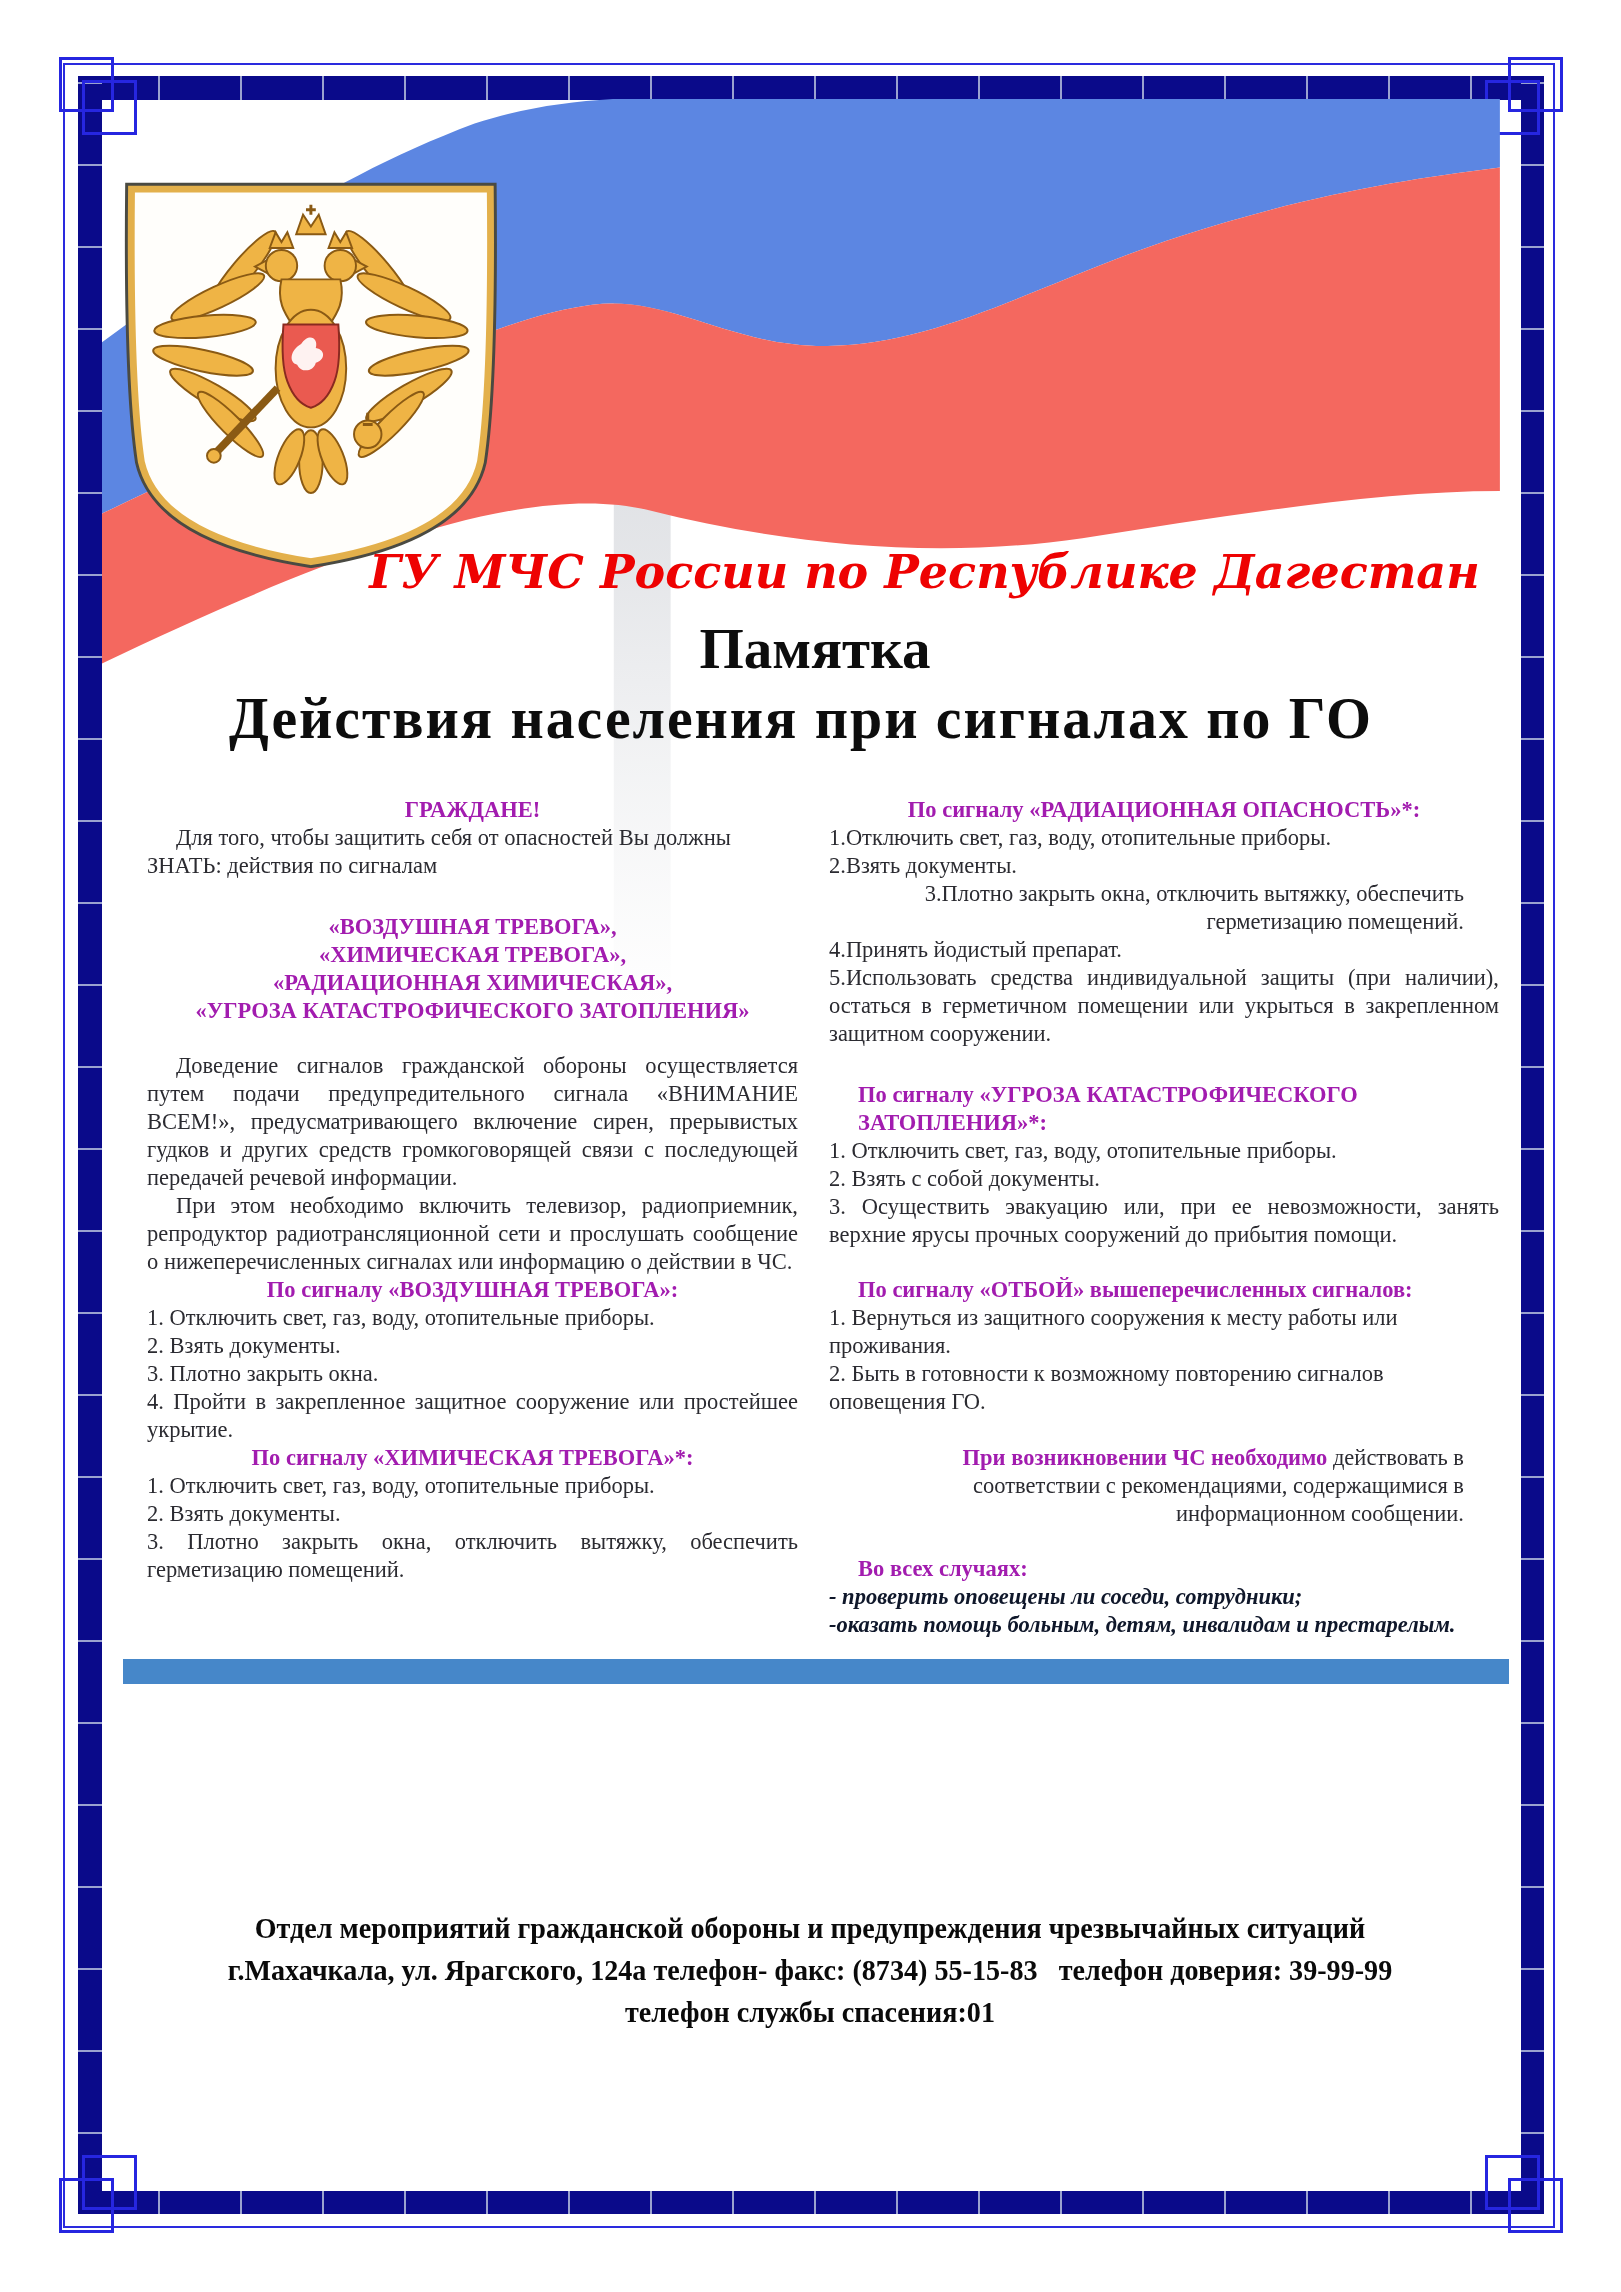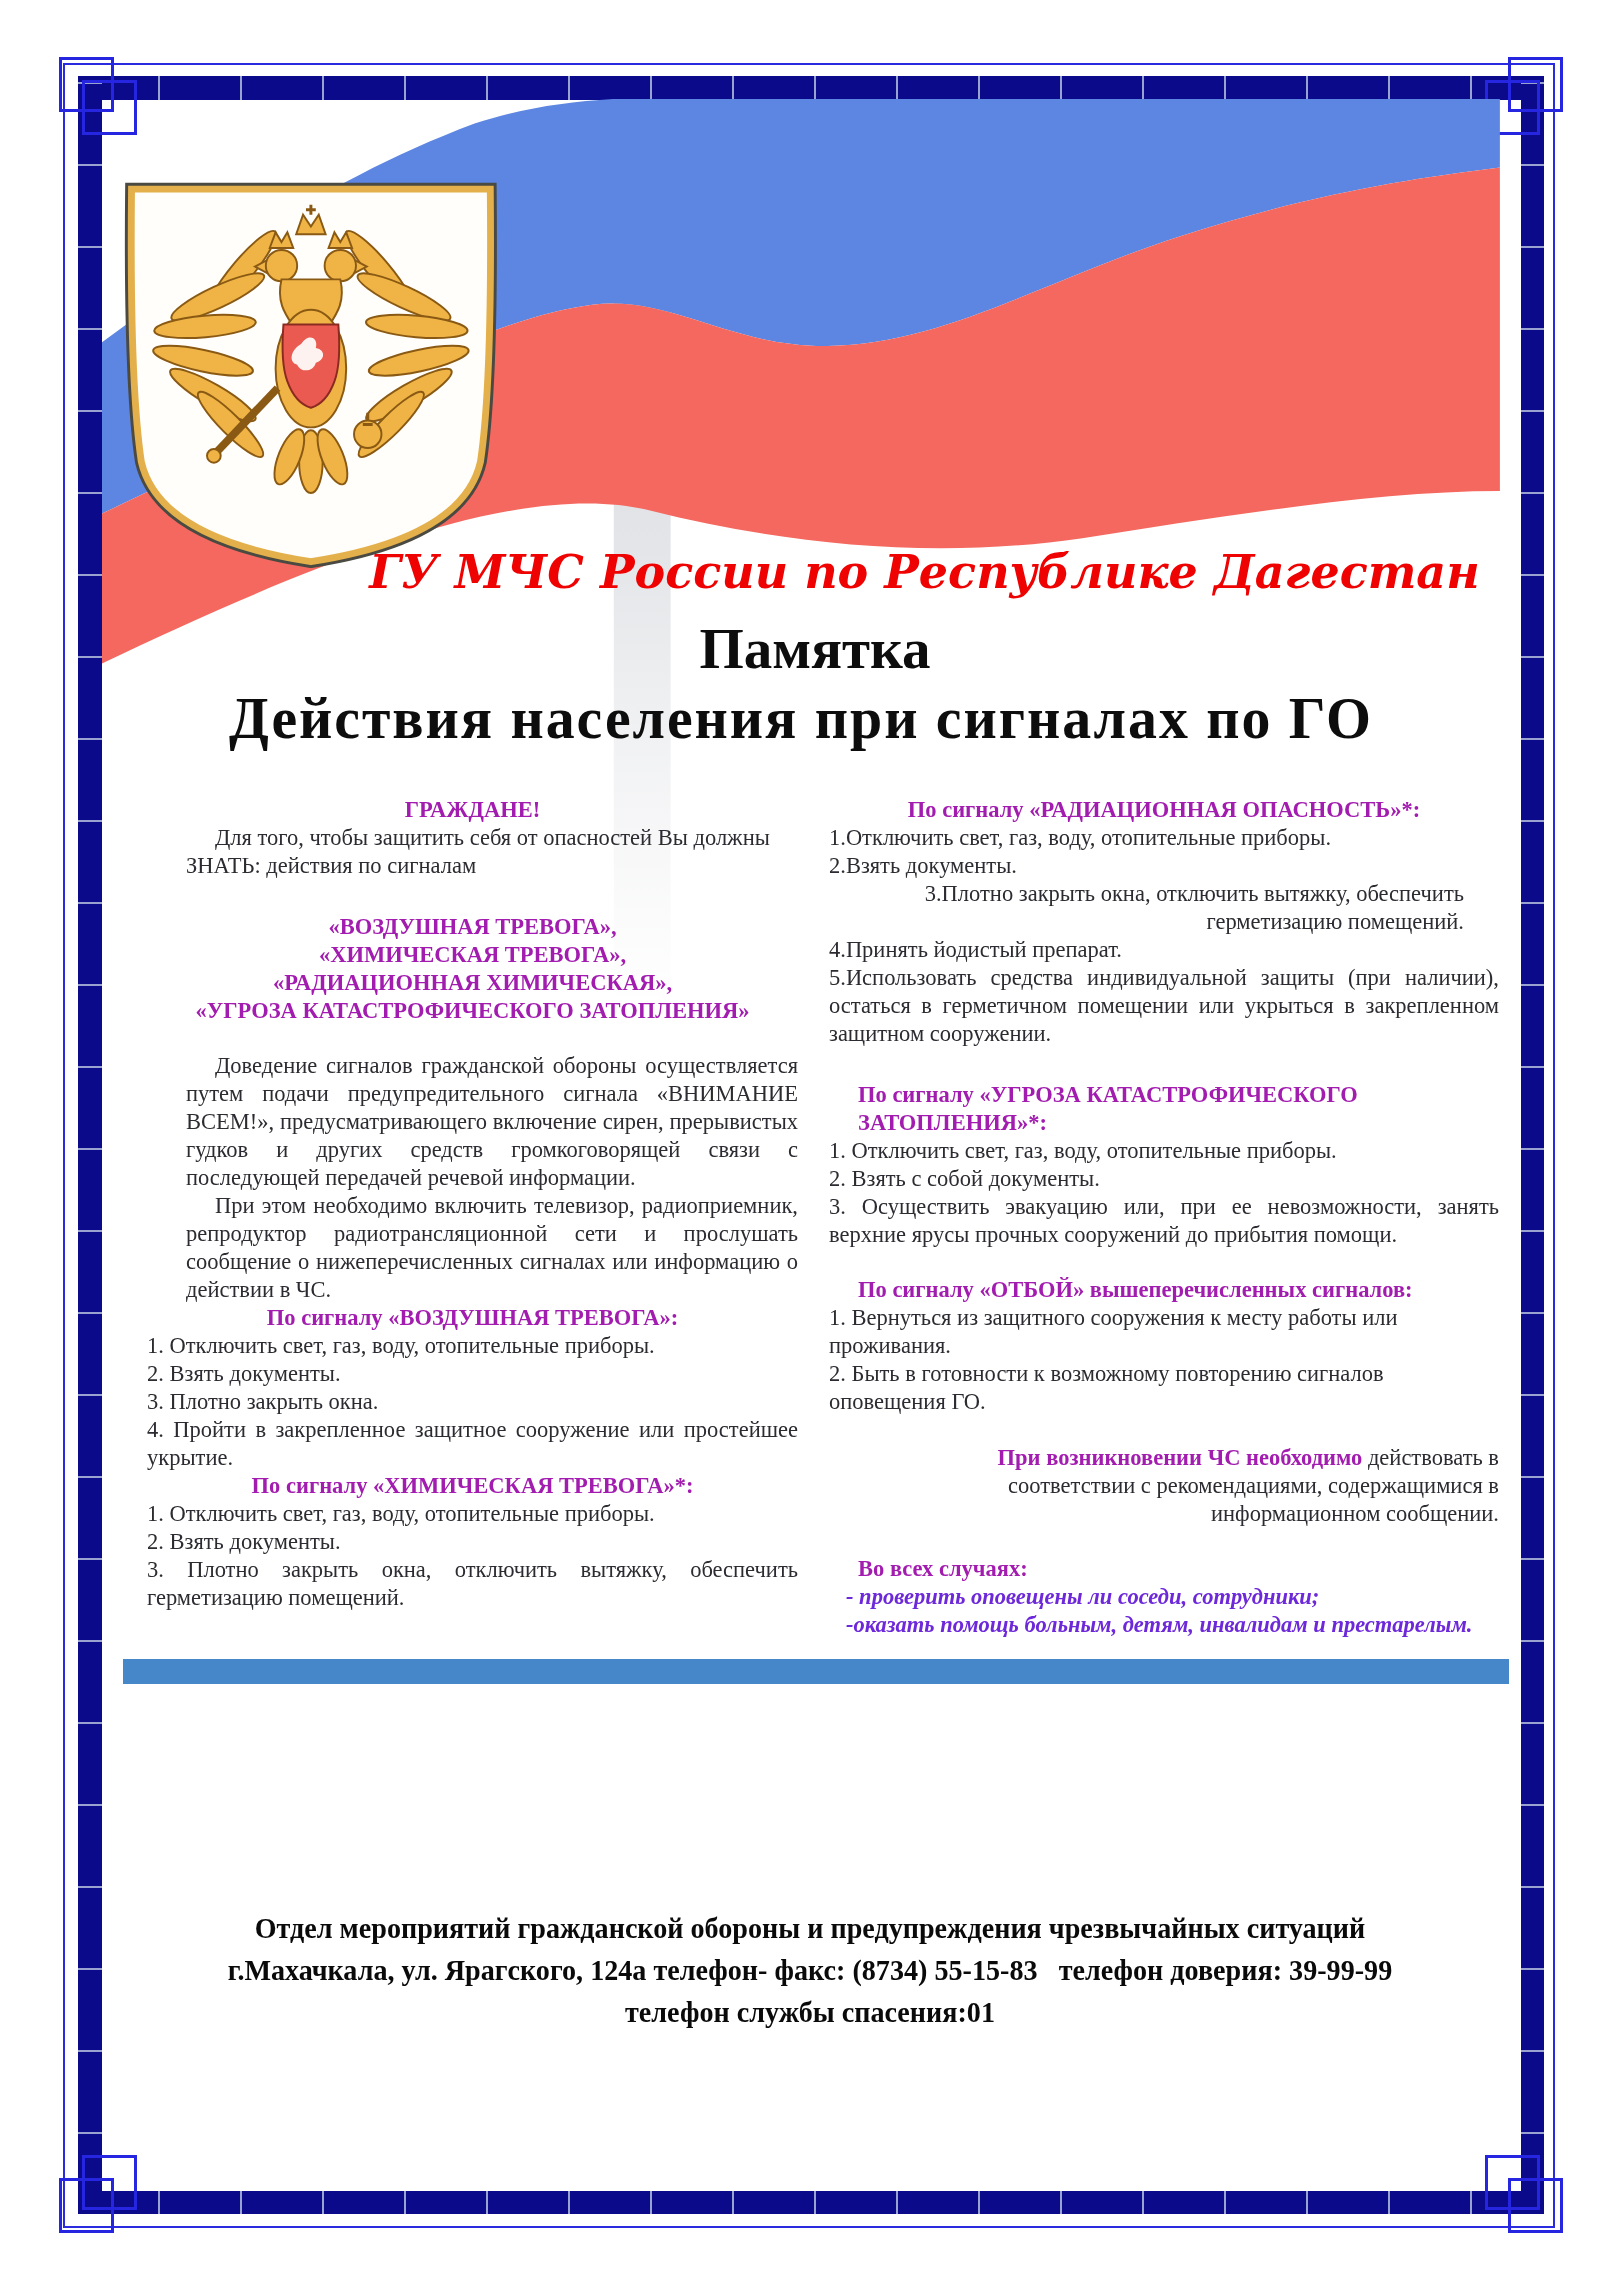--- a/index.html
+++ b/index.html
@@ -52,23 +52,23 @@
   
   .columns {
     position:absolute; left:147px; top:796px; width:1353px;
     display:flex; gap:31px;
     font-size:22.5px; line-height:28px; color:#2b2b31;
   }
   .col-left  { width:651px; }
   .col-right { width:670px; }
   .red-h { color:#a21caf; font-weight:bold; }
   .c   { text-align:center; }
-  .ind { text-indent:29px;margin-left:39px; }
+  .ind { text-indent:29px; }
   .jst { text-align:justify; } .gap28 { height:27.4px; } .gap34 { height:33px; }
-  .it-red { color:#6d28d9; font-weight:bold; font-style:italic;margin-left:17px; }
+  .it-red { color:#0f172a; font-weight:bold; font-style:italic; }
   .flood-h { padding-left:29px; }
   .narrow { max-width:635px;text-align:right; }
 
   
   .divider-bar {
     position:absolute; left:123px; top:1659px; width:1386px; height:24.5px;
     background:#4687c9;
   }
   .footer {
     position:absolute; left:78px; top:1907px; width:1464px; text-align:center;

